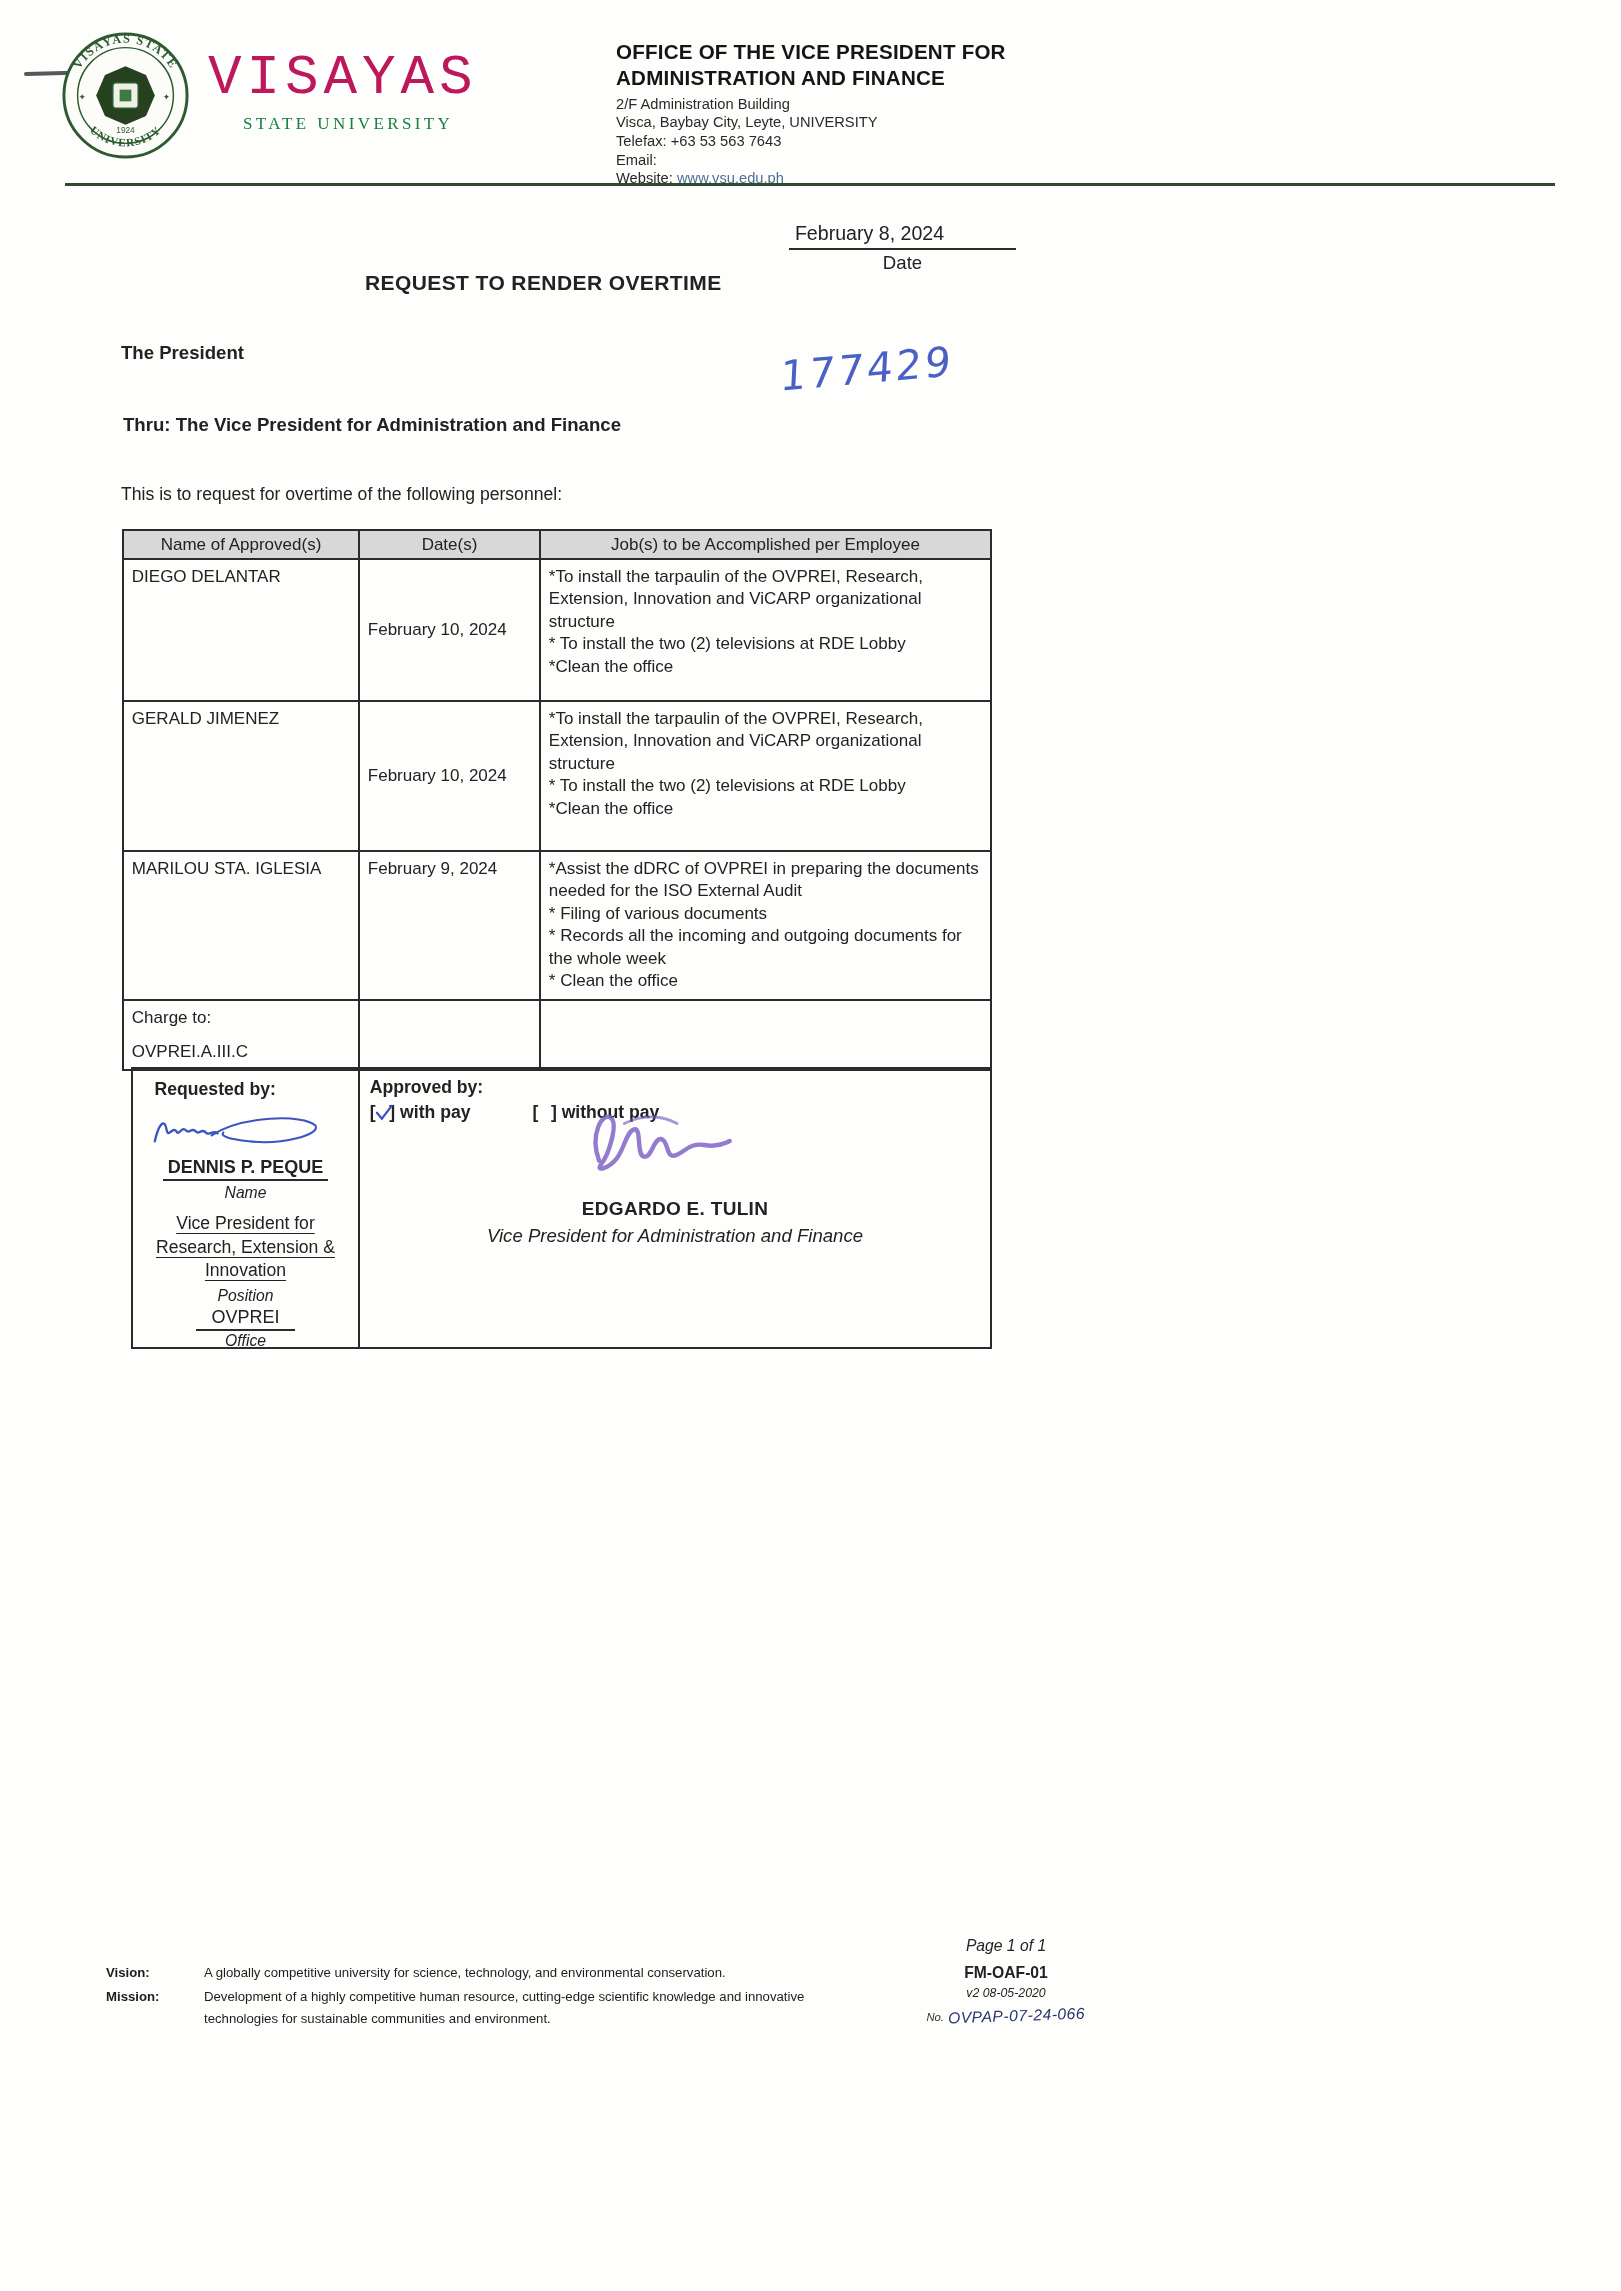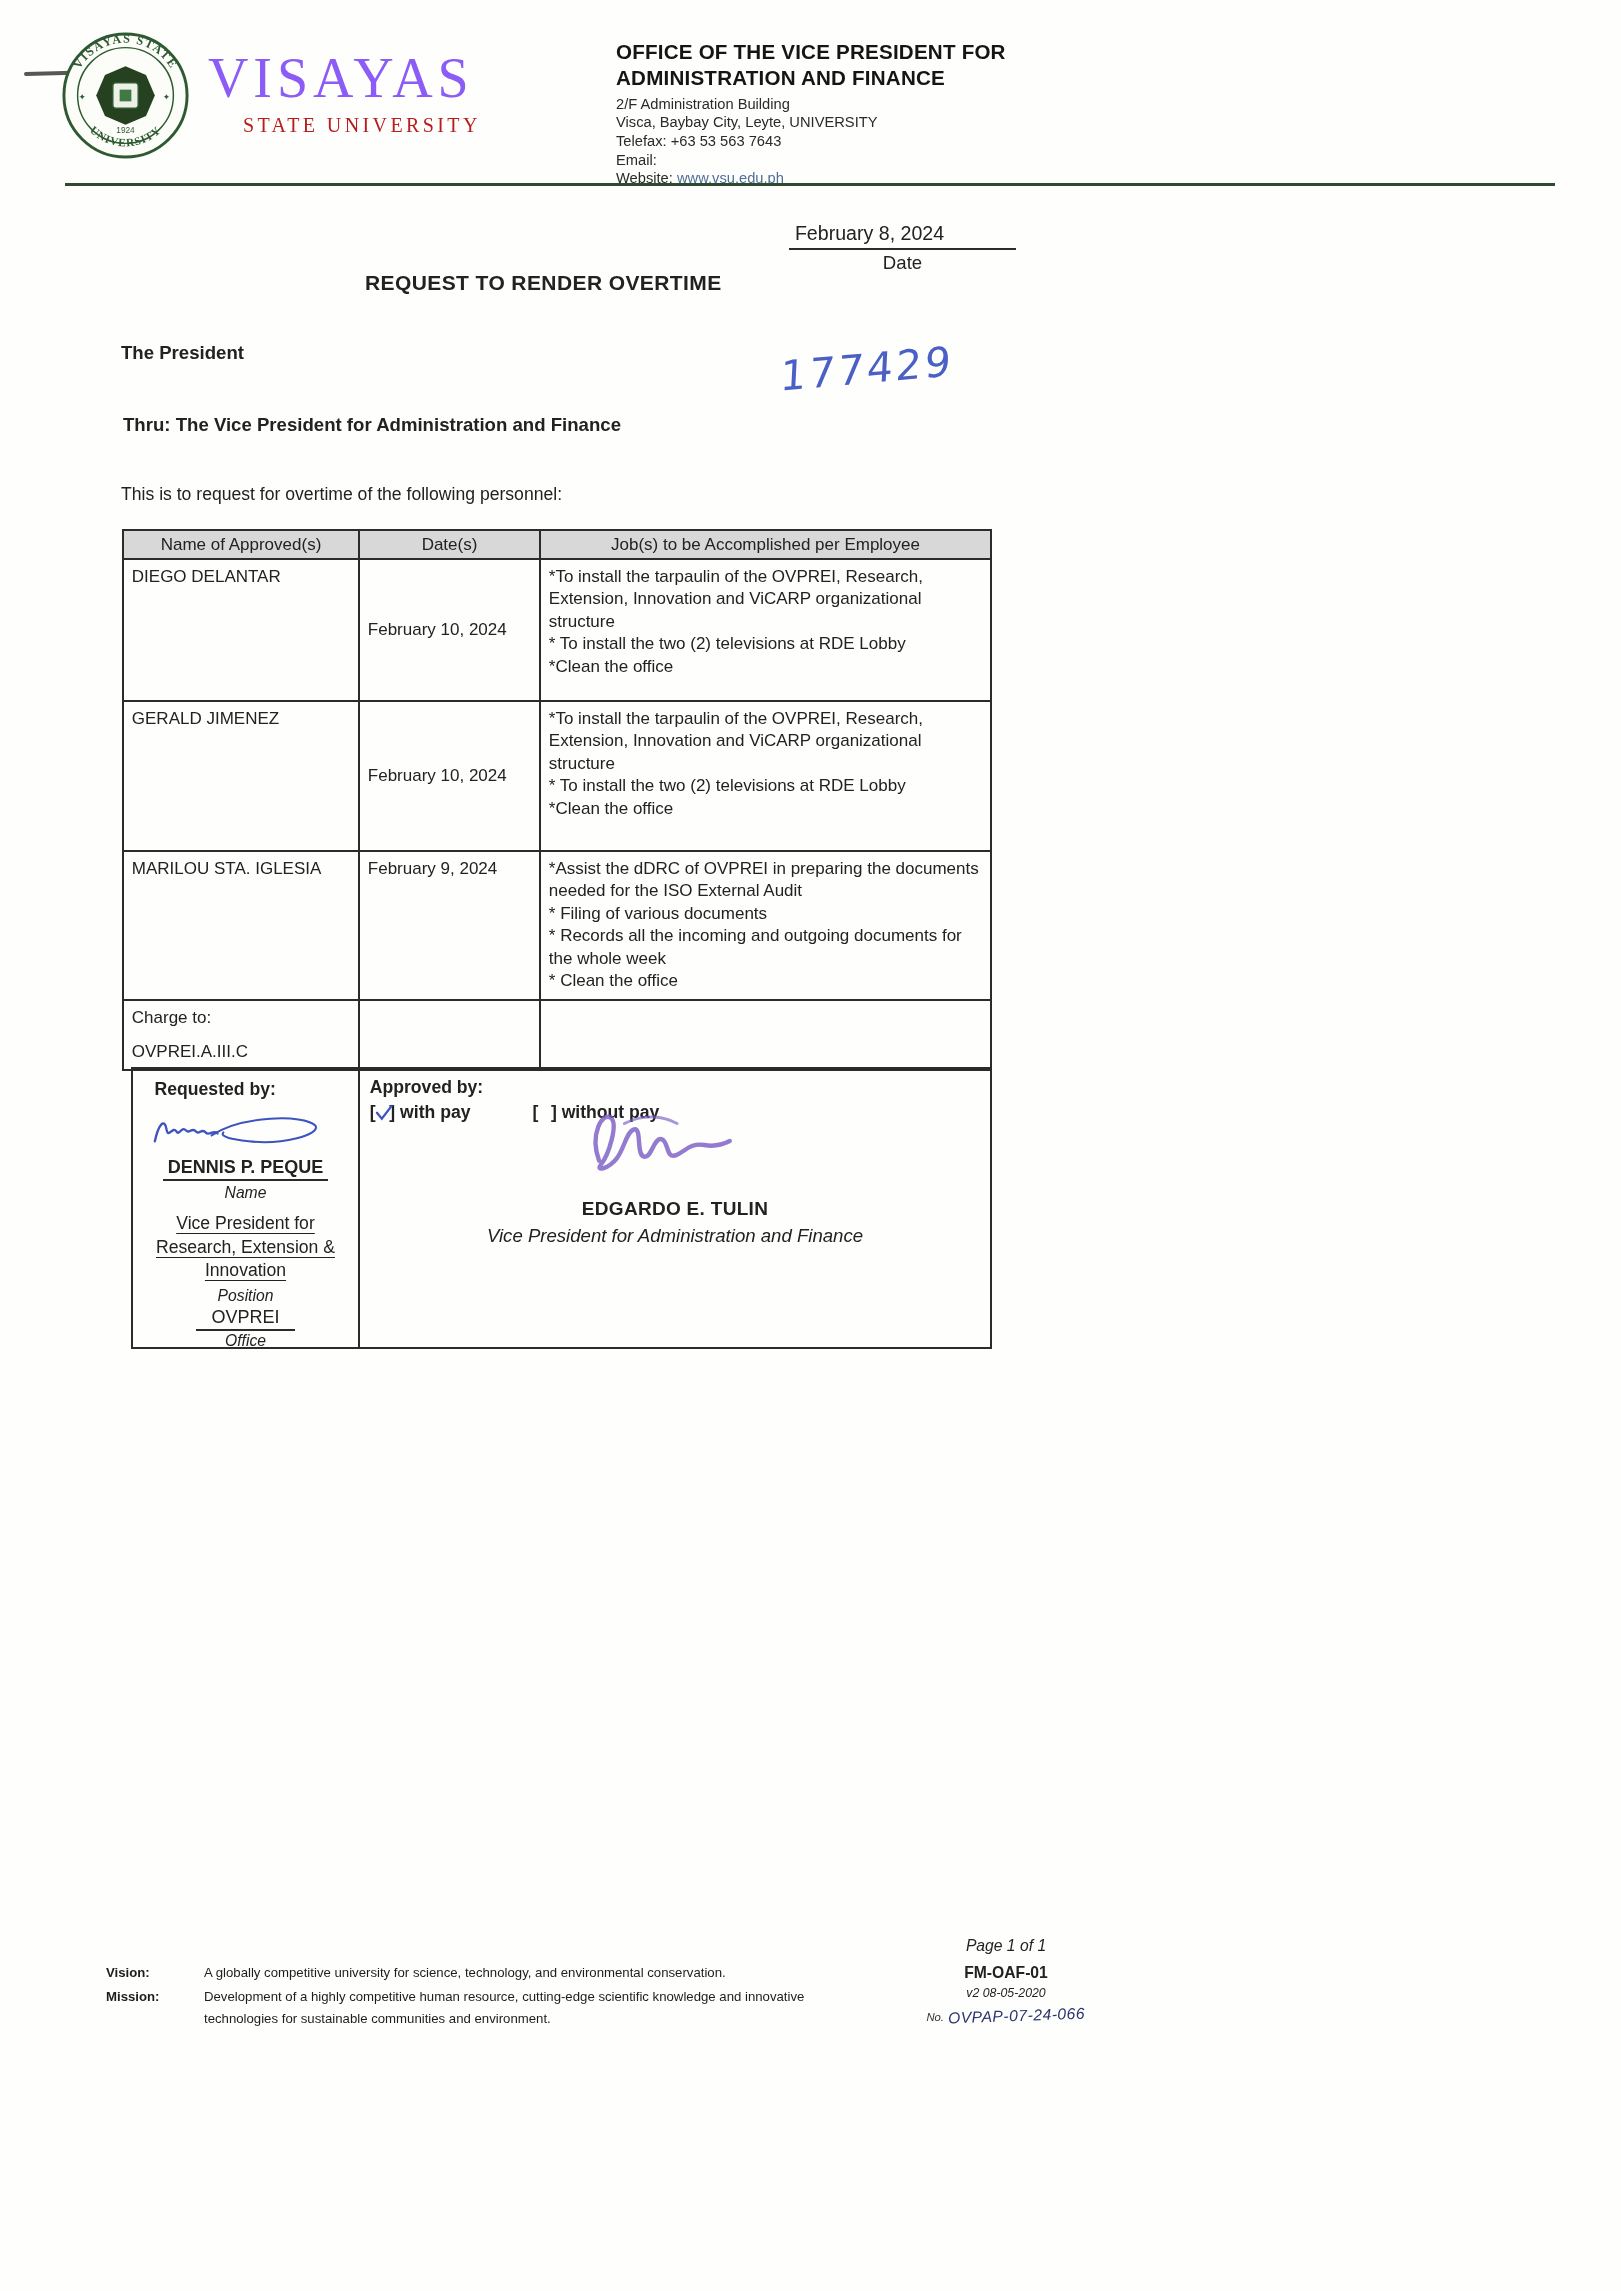--- a/index.html
+++ b/index.html
@@ -4,22 +4,22 @@
 <style>
   * { margin:0; padding:0; box-sizing:border-box; }
   html,body { background:#ffffff; }
   body { font-family:"Liberation Sans", sans-serif; color:#222; }
   .page { position:relative; width:1621px; height:2292px; background:#fefefdff; overflow:hidden; }
 
   
   .pen-mark { position:absolute; left:23.5px; top:71px; width:80px; height:3.9px; background:#3a3a3a; border-radius:2px; transform:rotate(-1.5deg); opacity:.85; }
   .seal { position:absolute; left:61px; top:31px; }
   .wordmark-wrap { position:absolute; left:208px; top:49px; }
-  .wordmark { font-family:Liberation Serif, serif; font-size:56px; letter-spacing:4.9px; color:#8b5cf6; line-height:1.05; }
-  .wordmark-sub { font-family:"Liberation Serif", serif; font-size:20px; letter-spacing:3.4px; color:#b91c1c; margin-top:5.9px; margin-left:35px; }
+  .wordmark { font-family:Liberation Mono, monospace; font-size:56px; letter-spacing:4.9px; color:#be185d; line-height:1.05; }
+  .wordmark-sub { font-family:"Liberation Serif", serif; font-size:17px; letter-spacing:3.4px; color:#15803d; margin-top:5.9px; margin-left:35px; }
   .office-block { position:absolute; left:616px; top:39px; width:421px; }
   .office-title { font-size:20.6px; font-weight:bold; line-height:25.5px; color:#151515; letter-spacing:0.2px; }
   .office-details { font-size:14.7px; line-height:18.6px; margin-top:4.9px; color:#2a2a2a; }
   .office-details .row { white-space:nowrap; }
   .weblink { color:#4e6f96; text-decoration:underline; }
   .header-rule { position:absolute; left:65px; top:183px; width:1490px; height:2.9px; background:#2f4b2f; }
 
   
   .date-block { position:absolute; left:789px; top:222px; width:227px; }
   .date-value { font-size:19.6px; padding:0 0 2.9px 5.9px; border-bottom:2px solid #2c2c2c; }

